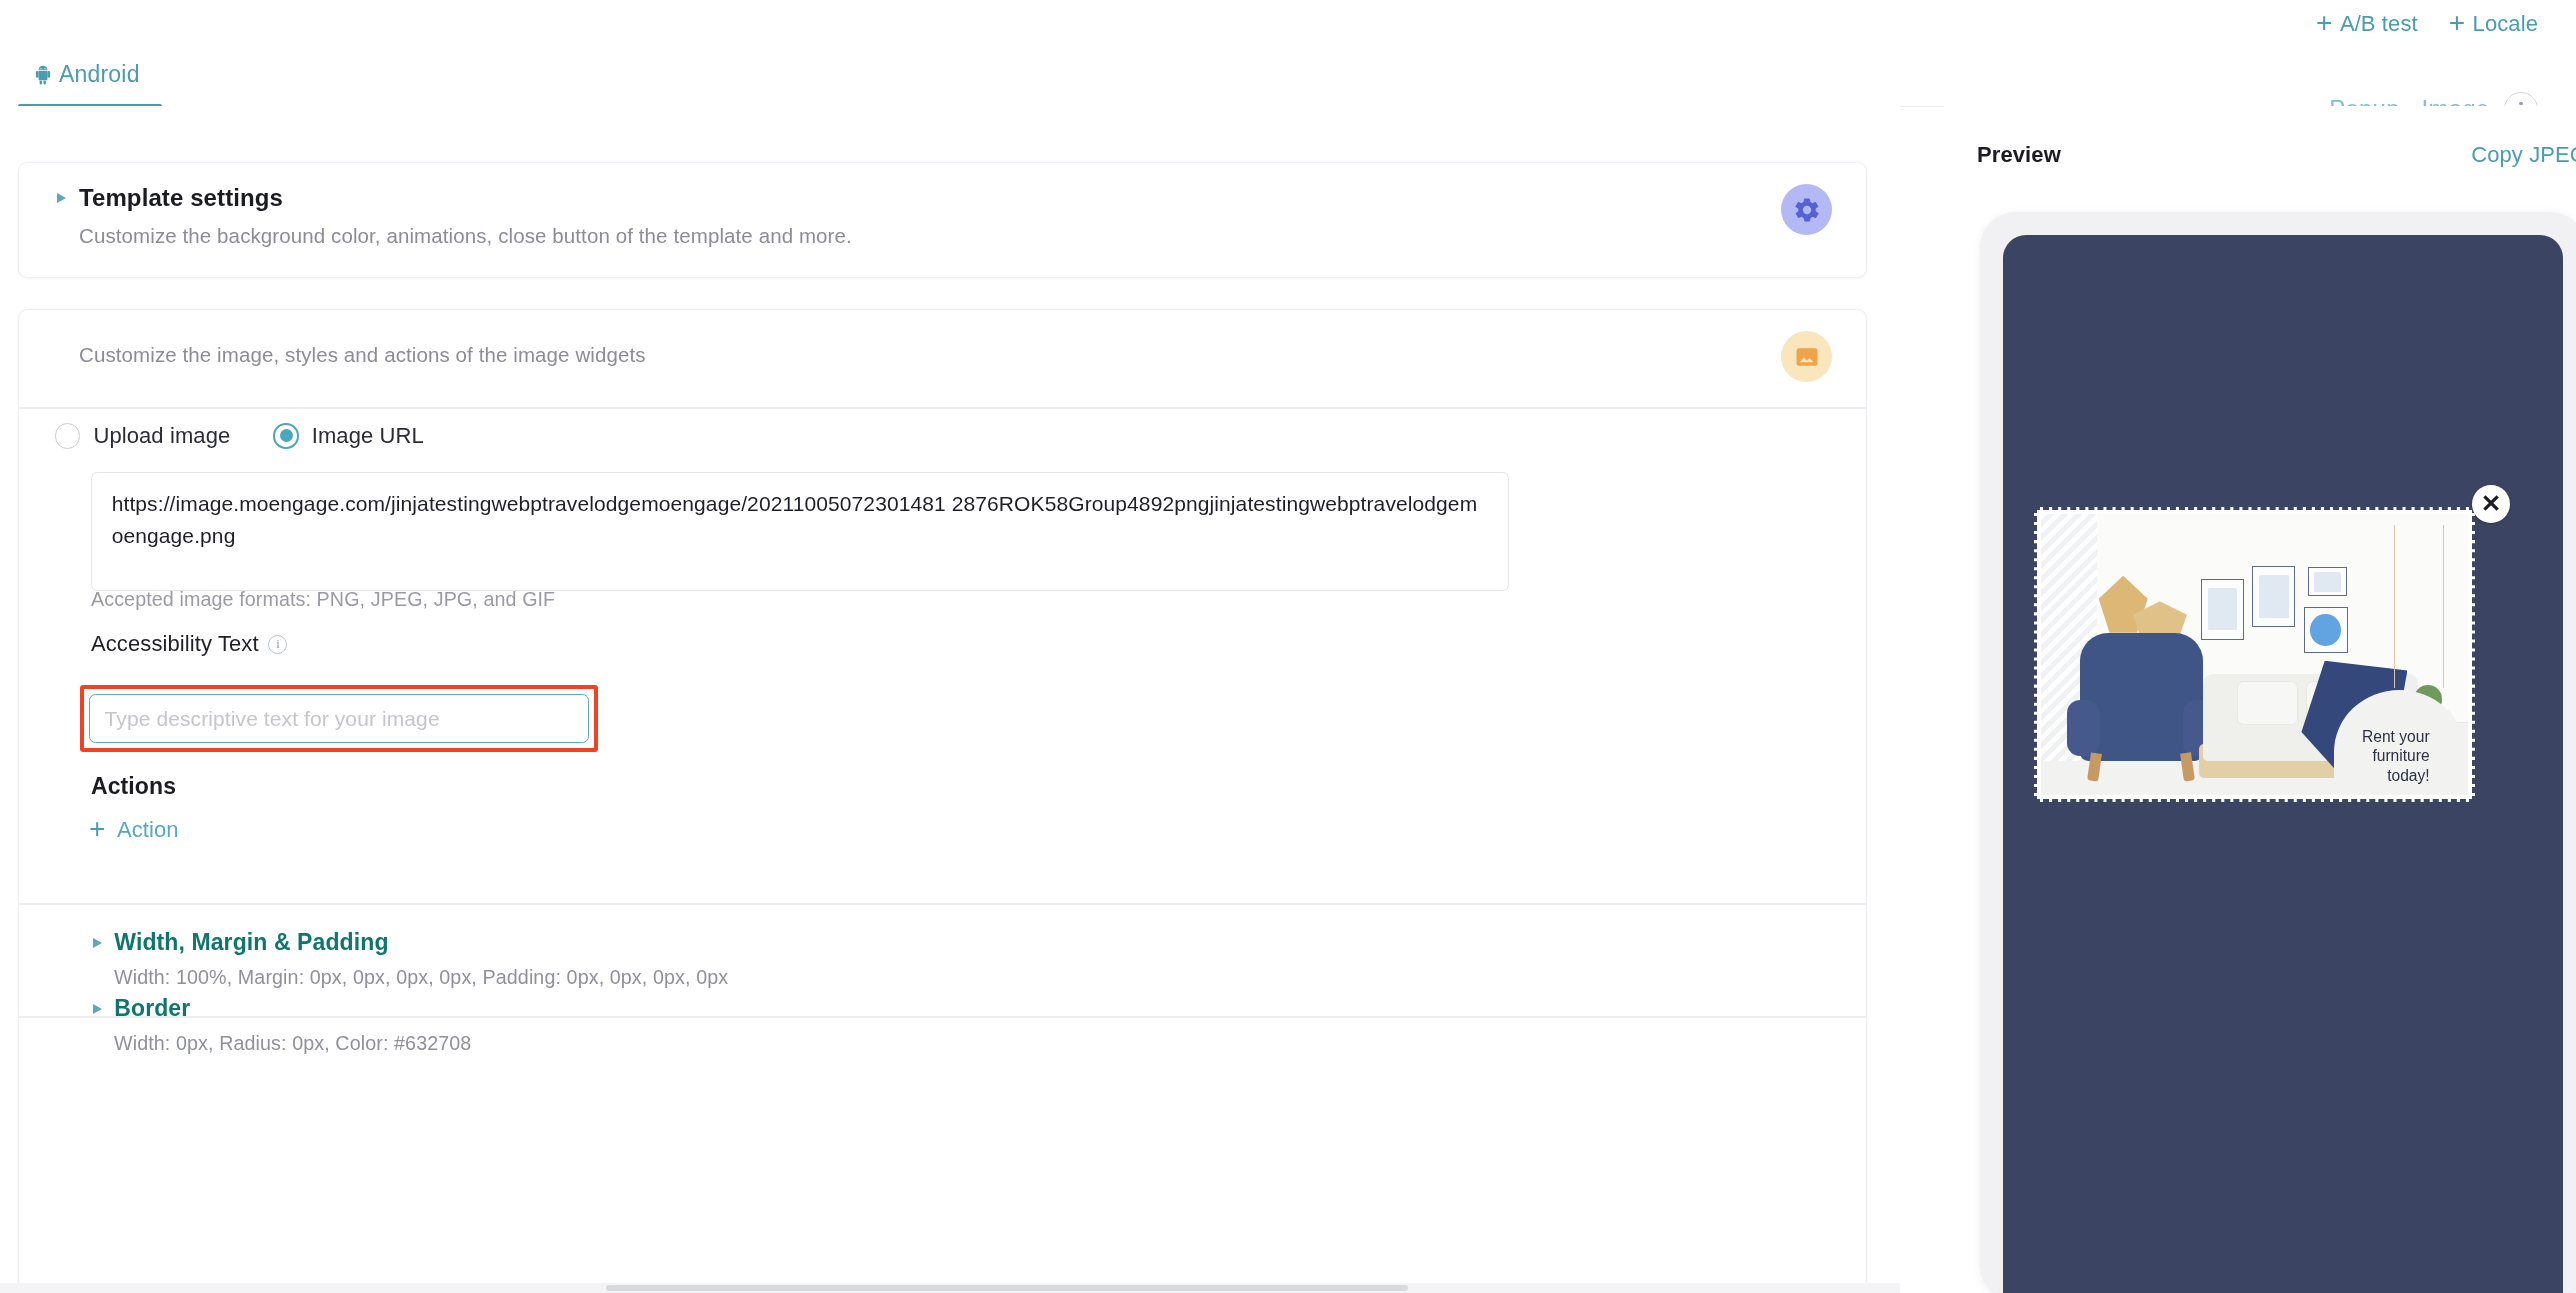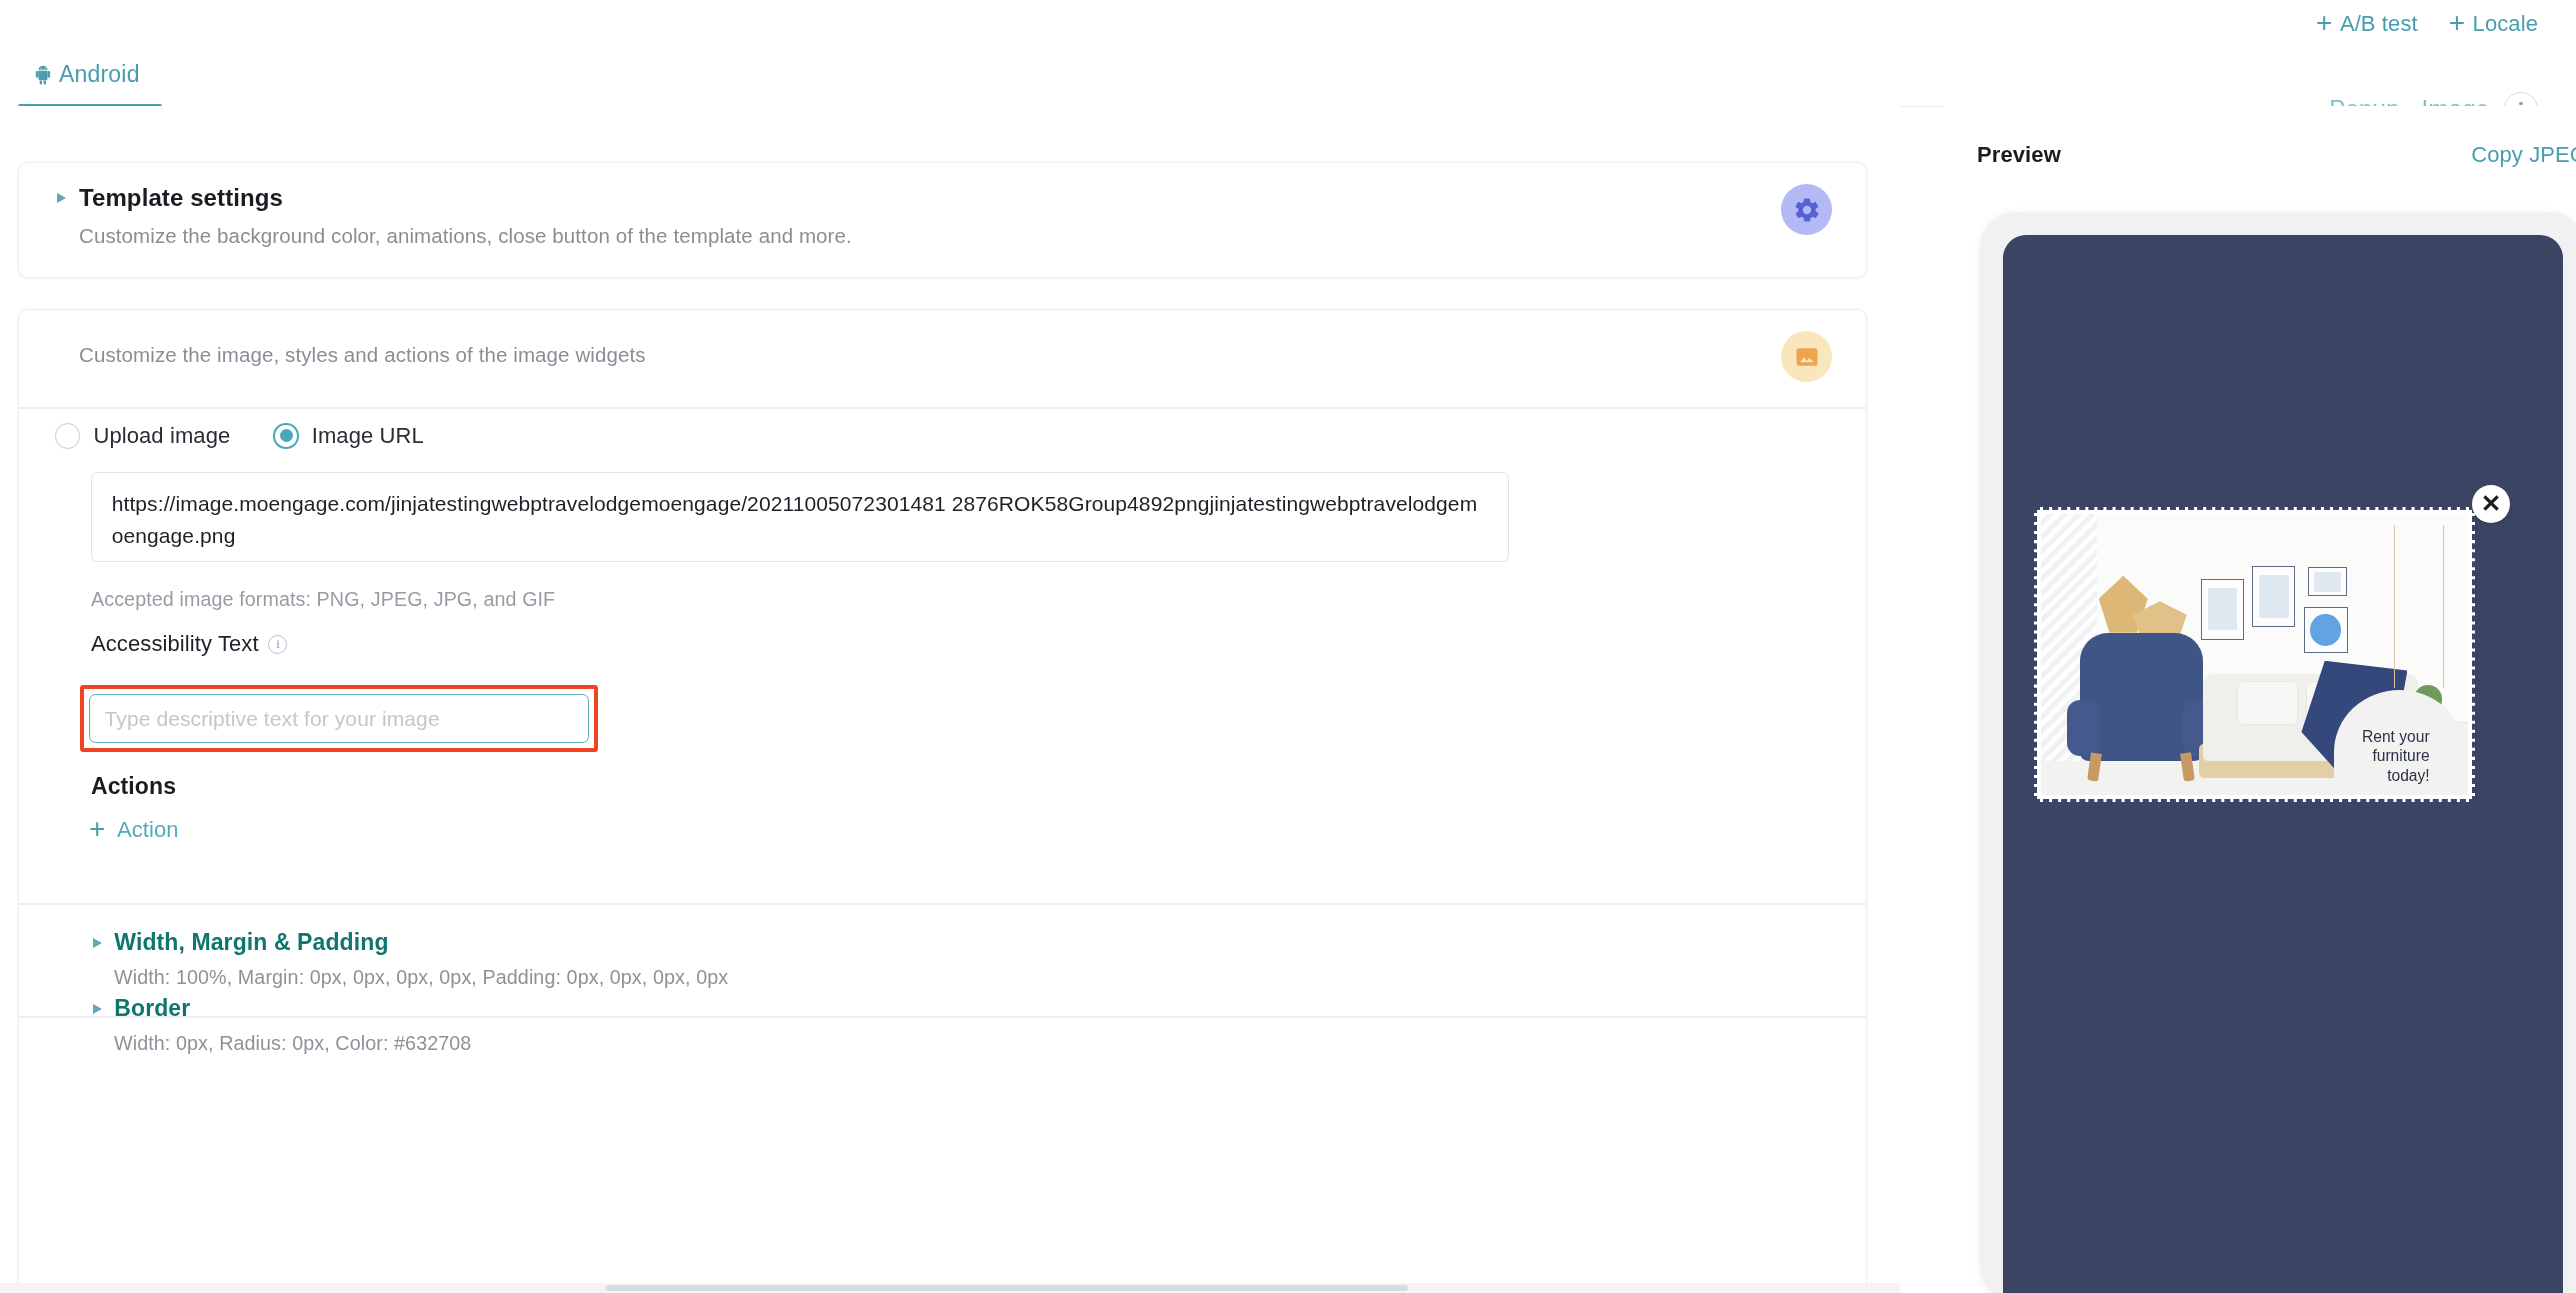--- a/index.html
+++ b/index.html
@@ -227,21 +227,21 @@
     font-size: 22px;
     color: #2b2b34;
     letter-spacing: 0.1px;
   }
 
   
   .url-box {
     position: absolute;
     top: 162px; left: 72px;
     width: 1418px;
-    height: 90px;
+    height: 119px;
     border: 1.6px solid #e3e3ea;
     border-radius: 6.6px;
     background: #fff;
     padding: 14.7px 19.7px;
     font-size: 21px;
     color: #1f1f27;
     line-height: 1.52;
     letter-spacing: 0.1px;
     word-break: break-all;
     overflow: hidden;

